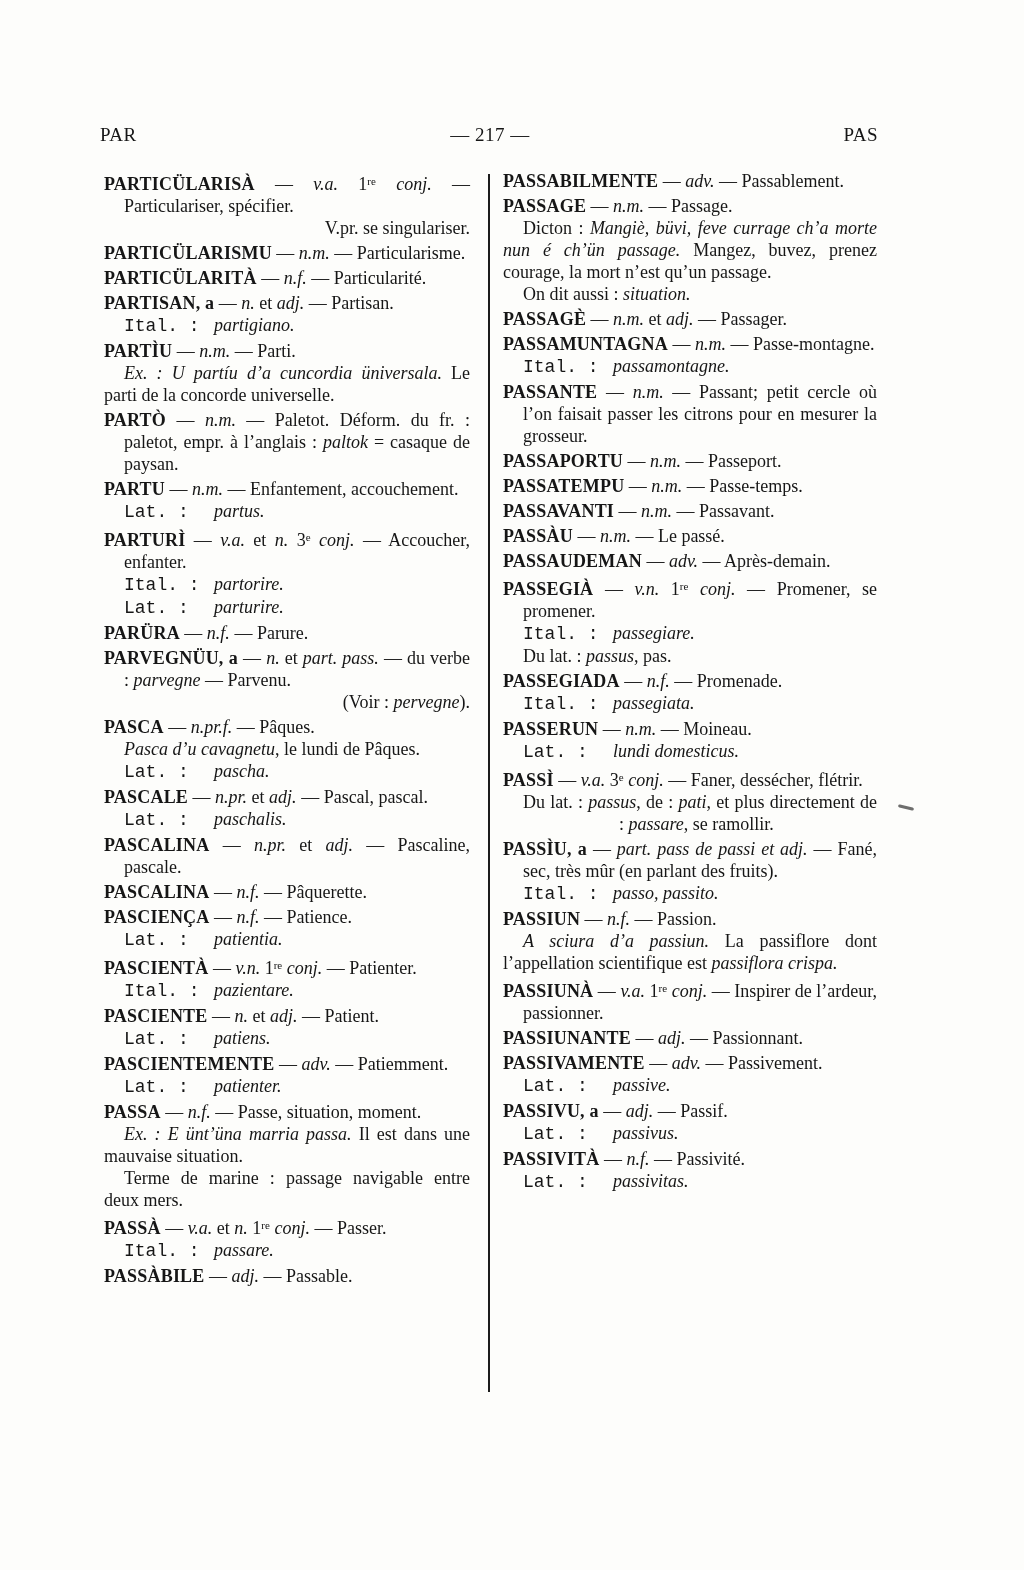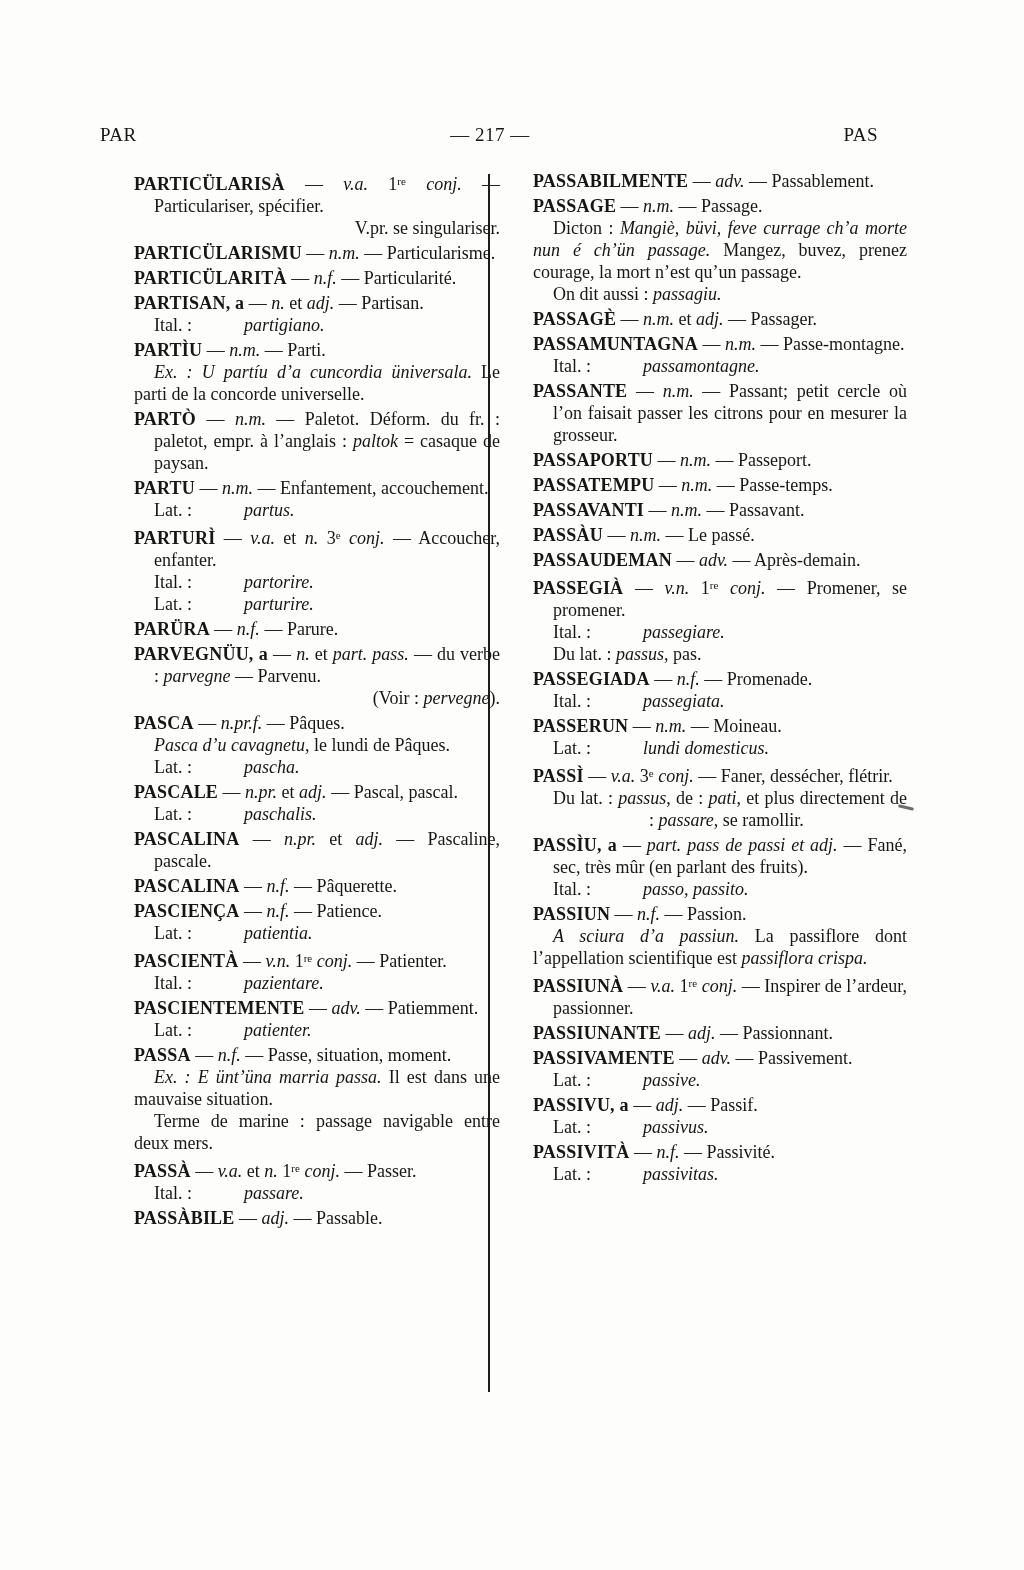--- a/index.html
+++ b/index.html
@@ -10,40 +10,40 @@
     color:#161616;
     -webkit-font-smoothing:antialiased;
   }
   .page{position:relative;width:1024px;height:1570px;overflow:hidden;background:#fdfdfb;}
   .running-head{
     position:absolute;top:124px;left:100px;width:778px;
     display:flex;justify-content:space-between;align-items:baseline;
     font-size:19px;letter-spacing:0.5px;
   }
   .running-head .side{font-weight:normal;}
-  .content{position:absolute;top:170px;left:104px;display:flex;margin-left:30px;}
+  .content{position:absolute;top:170px;left:104px;display:flex;}
   .col{font-size:18px;line-height:22px;}
   .col-left{width:366px;}
   .col-right{width:374px;margin-left:33px;}
   .divider{
     position:absolute;left:488px;top:174px;width:2px;height:1218px;
     background:#1c1c1c;
   }
   .entry{margin:0 0 3px 0;}
   .entry p{margin:0;}
   .p-main{padding-left:20px;text-indent:-20px;text-align:justify;}
   .p-cont{padding-left:20px;text-align:right;}
   .p-ex{text-indent:20px;text-align:justify;}
   .p-lang{padding-left:20px;text-align:left;}
   .p-etym{padding-left:116px;text-indent:-96px;text-align:justify;}
   .r-b{font-weight:bold;letter-spacing:0.2px;}
   .r-i{font-style:italic;}
   .r-n{font-style:normal;}
   .r-sup{font-size:11px;vertical-align:5px;}
-  .r-lbl{display:inline-block;width:90px;font-style:normal;text-indent:0;}
+  .r-lbl{display:inline-block;width:90px;font-style:normal;text-indent:0;font-family:Liberation Mono, monospace;}
   .artifact{
     position:absolute;left:898px;top:806px;width:16px;height:3px;
     background:#4a4a4a;transform:rotate(14deg);border-radius:2px;opacity:.8;
   }
 </style>
 </head>
 <body>
 
 <div class="page">
 
@@ -111,20 +111,24 @@
         </div>
         <div class="entry">
           <p class="p-main"><span class="r-b">PASCIENÇA</span><span class="r-n"> — </span><span class="r-i">n.f.</span><span class="r-n"> — Patience.</span></p>
           <p class="p-lang"><span class="r-lbl">Lat. :</span><span class="r-i">patientia.</span></p>
         </div>
         <div class="entry">
           <p class="p-main"><span class="r-b">PASCIENTÀ</span><span class="r-n"> — </span><span class="r-i">v.n.</span><span class="r-n"> 1</span><span class="r-sup">re</span><span class="r-n"> </span><span class="r-i">conj.</span><span class="r-n"> — Patienter.</span></p>
           <p class="p-lang"><span class="r-lbl">Ital. :</span><span class="r-i">pazientare.</span></p>
         </div>
         <div class="entry">
+          <p class="p-main"><span class="r-b">PASCIENTE</span><span class="r-n"> — </span><span class="r-i">n.</span><span class="r-n"> et </span><span class="r-i">adj.</span><span class="r-n"> — Patient.</span></p>
+          <p class="p-lang"><span class="r-lbl">Lat. :</span><span class="r-i">patiens.</span></p>
+        </div>
+        <div class="entry">
           <p class="p-main"><span class="r-b">PASCIENTEMENTE</span><span class="r-n"> — </span><span class="r-i">adv.</span><span class="r-n"> — Patiemment.</span></p>
           <p class="p-lang"><span class="r-lbl">Lat. :</span><span class="r-i">patienter.</span></p>
         </div>
         <div class="entry">
           <p class="p-main"><span class="r-b">PASSA</span><span class="r-n"> — </span><span class="r-i">n.f.</span><span class="r-n"> — Passe, situation, moment.</span></p>
           <p class="p-ex"><span class="r-i">Ex. : E ünt’üna marria passa.</span><span class="r-n"> Il est dans une mauvaise situation.</span></p>
           <p class="p-ex"><span class="r-n">Terme de marine : passage navigable entre deux mers.</span></p>
         </div>
         <div class="entry">
           <p class="p-main"><span class="r-b">PASSÀ</span><span class="r-n"> — </span><span class="r-i">v.a.</span><span class="r-n"> et </span><span class="r-i">n.</span><span class="r-n"> 1</span><span class="r-sup">re</span><span class="r-n"> </span><span class="r-i">conj.</span><span class="r-n"> — Passer.</span></p>
@@ -134,21 +138,21 @@
           <p class="p-main"><span class="r-b">PASSÀBILE</span><span class="r-n"> — </span><span class="r-i">adj.</span><span class="r-n"> — Passable.</span></p>
         </div>
       </div>
     <div class="col col-right" id="col-right">
         <div class="entry">
           <p class="p-main"><span class="r-b">PASSABILMENTE</span><span class="r-n"> — </span><span class="r-i">adv.</span><span class="r-n"> — Passablement.</span></p>
         </div>
         <div class="entry">
           <p class="p-main"><span class="r-b">PASSAGE</span><span class="r-n"> — </span><span class="r-i">n.m.</span><span class="r-n"> — Passage.</span></p>
           <p class="p-ex"><span class="r-n">Dicton : </span><span class="r-i">Mangiè, büvi, feve currage ch’a morte nun é ch’ün passage.</span><span class="r-n"> Mangez, buvez, prenez courage, la mort n’est qu’un passage.</span></p>
-          <p class="p-ex"><span class="r-n">On dit aussi : </span><span class="r-i">passagiu.</span></p>
+          <p class="p-ex"><span class="r-n">On dit aussi : </span><span class="r-i">situation.</span></p>
         </div>
         <div class="entry">
           <p class="p-main"><span class="r-b">PASSAGÈ</span><span class="r-n"> — </span><span class="r-i">n.m.</span><span class="r-n"> et </span><span class="r-i">adj.</span><span class="r-n"> — Passager.</span></p>
         </div>
         <div class="entry">
           <p class="p-main"><span class="r-b">PASSAMUNTAGNA</span><span class="r-n"> — </span><span class="r-i">n.m.</span><span class="r-n"> — Passe-montagne.</span></p>
           <p class="p-lang"><span class="r-lbl">Ital. :</span><span class="r-i">passamontagne.</span></p>
         </div>
         <div class="entry">
           <p class="p-main"><span class="r-b">PASSANTE</span><span class="r-n"> — </span><span class="r-i">n.m.</span><span class="r-n"> — Passant; petit cercle où l’on faisait passer les citrons pour en mesurer la grosseur.</span></p>

